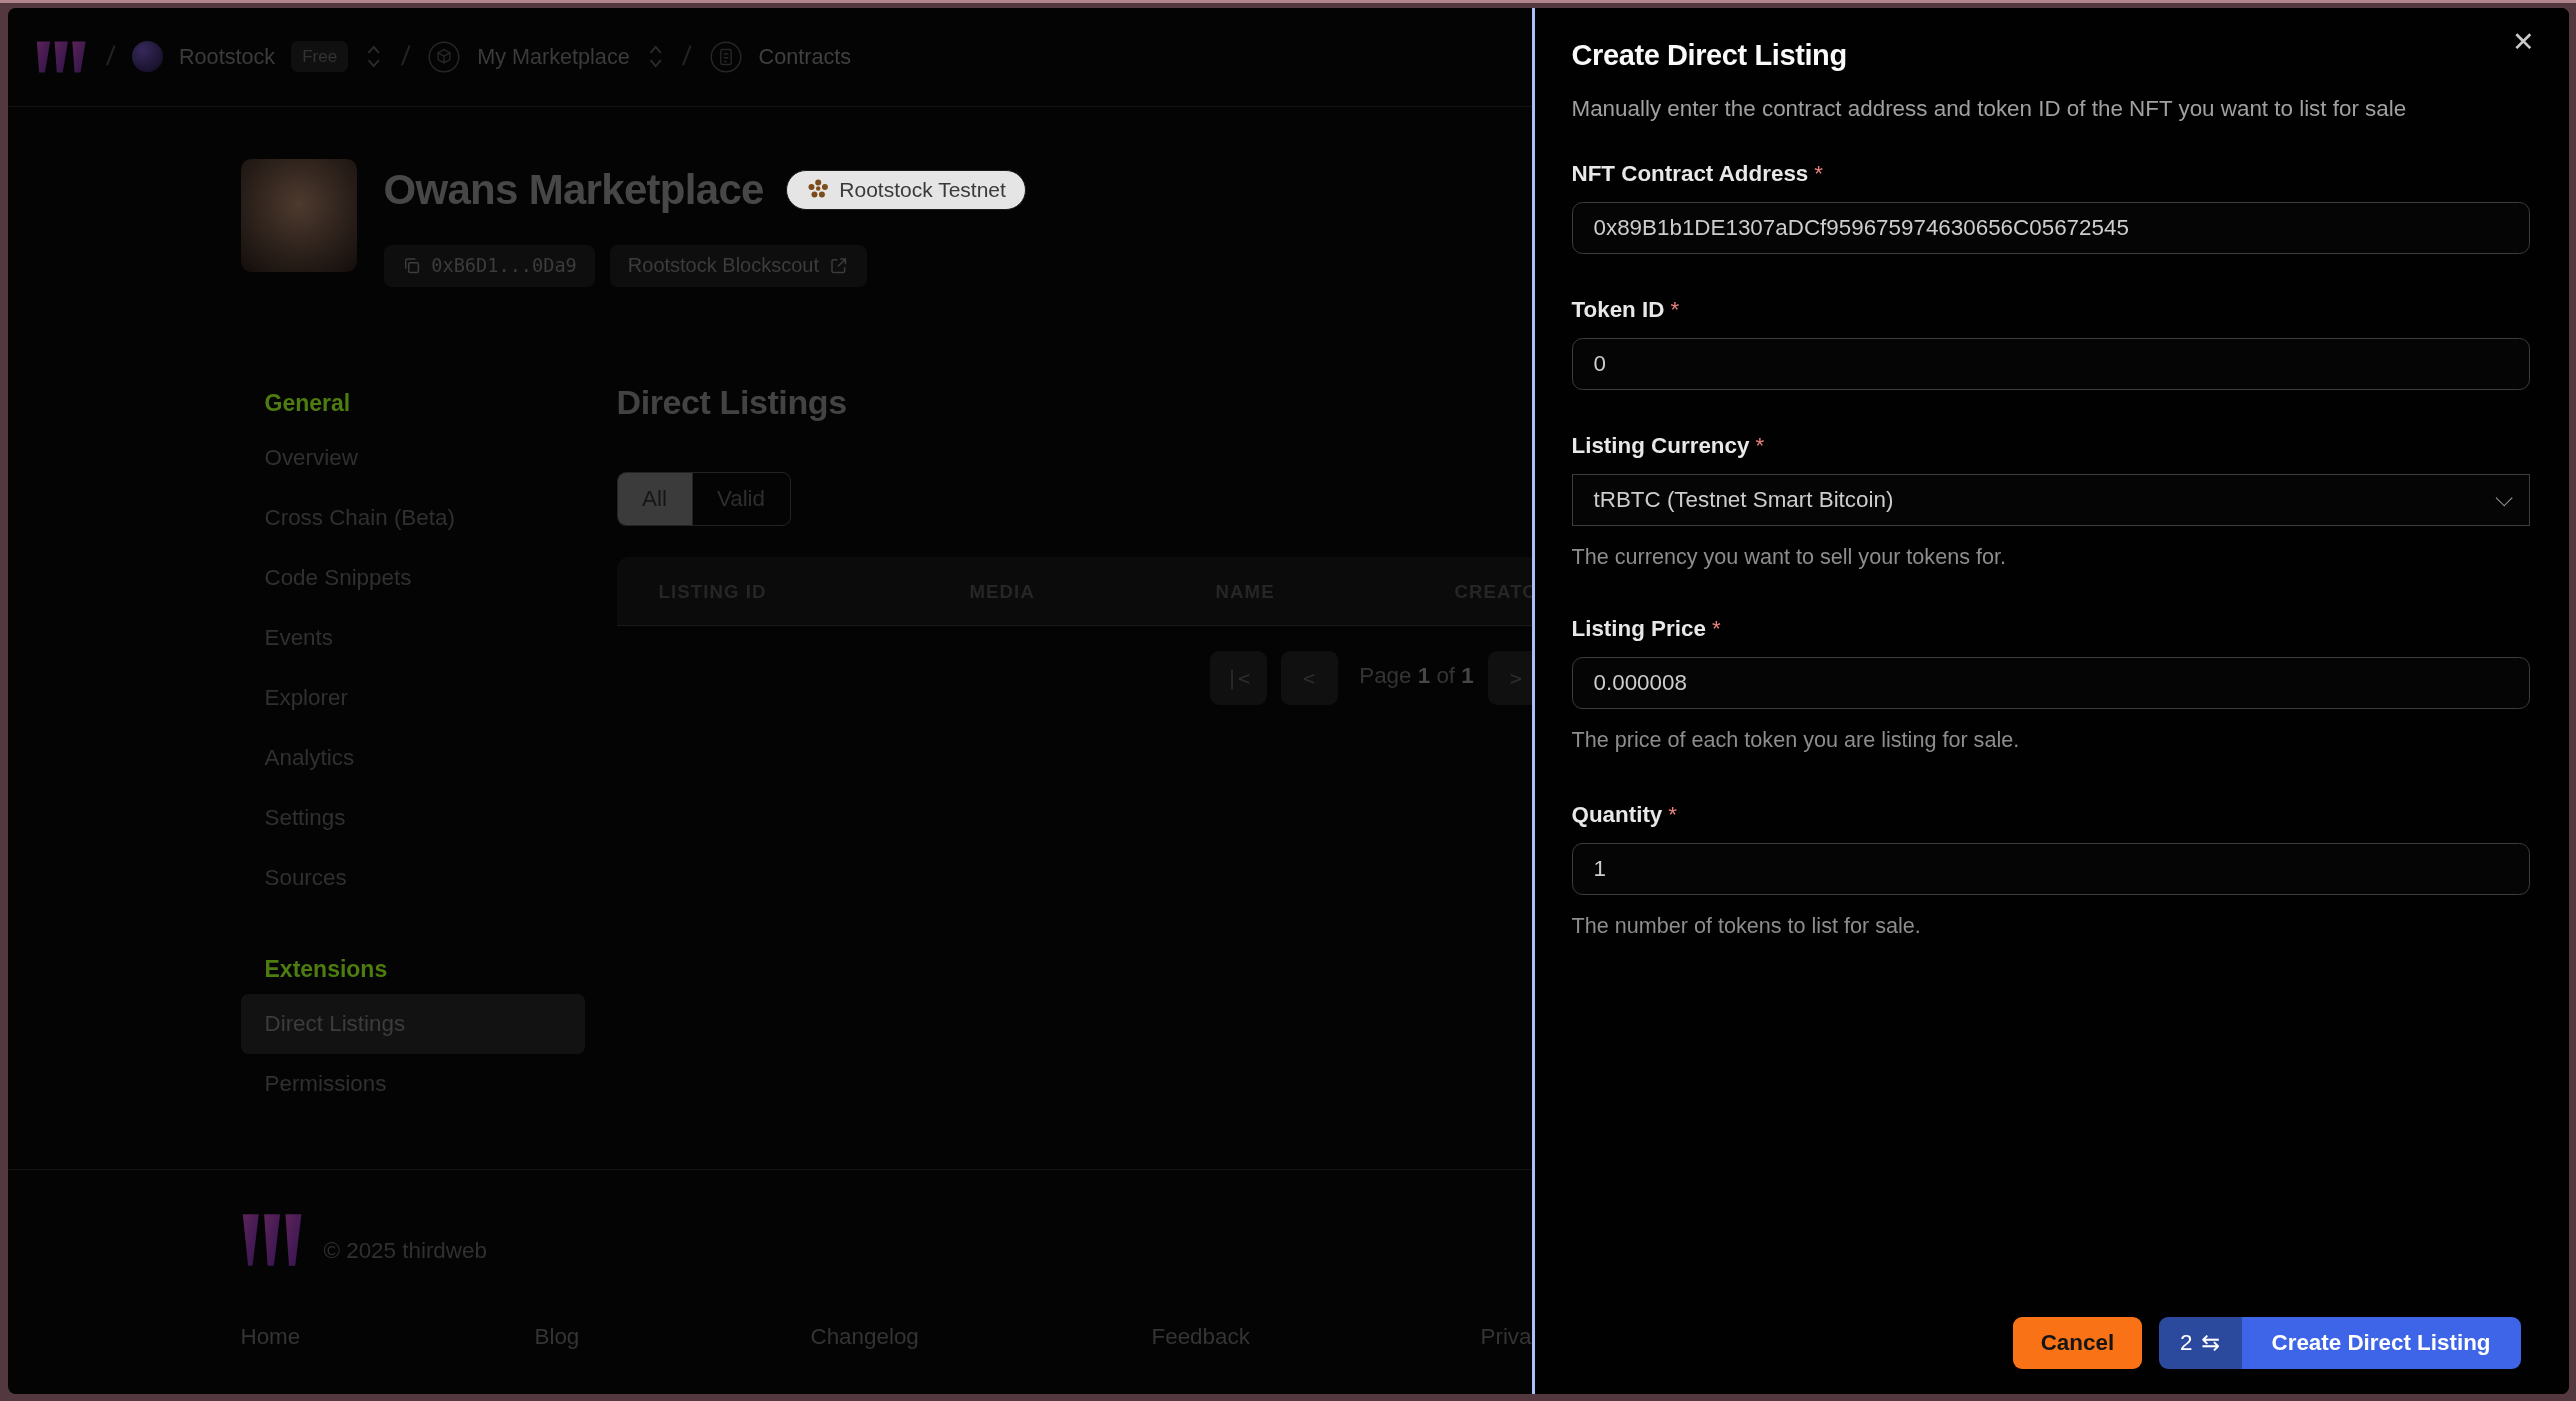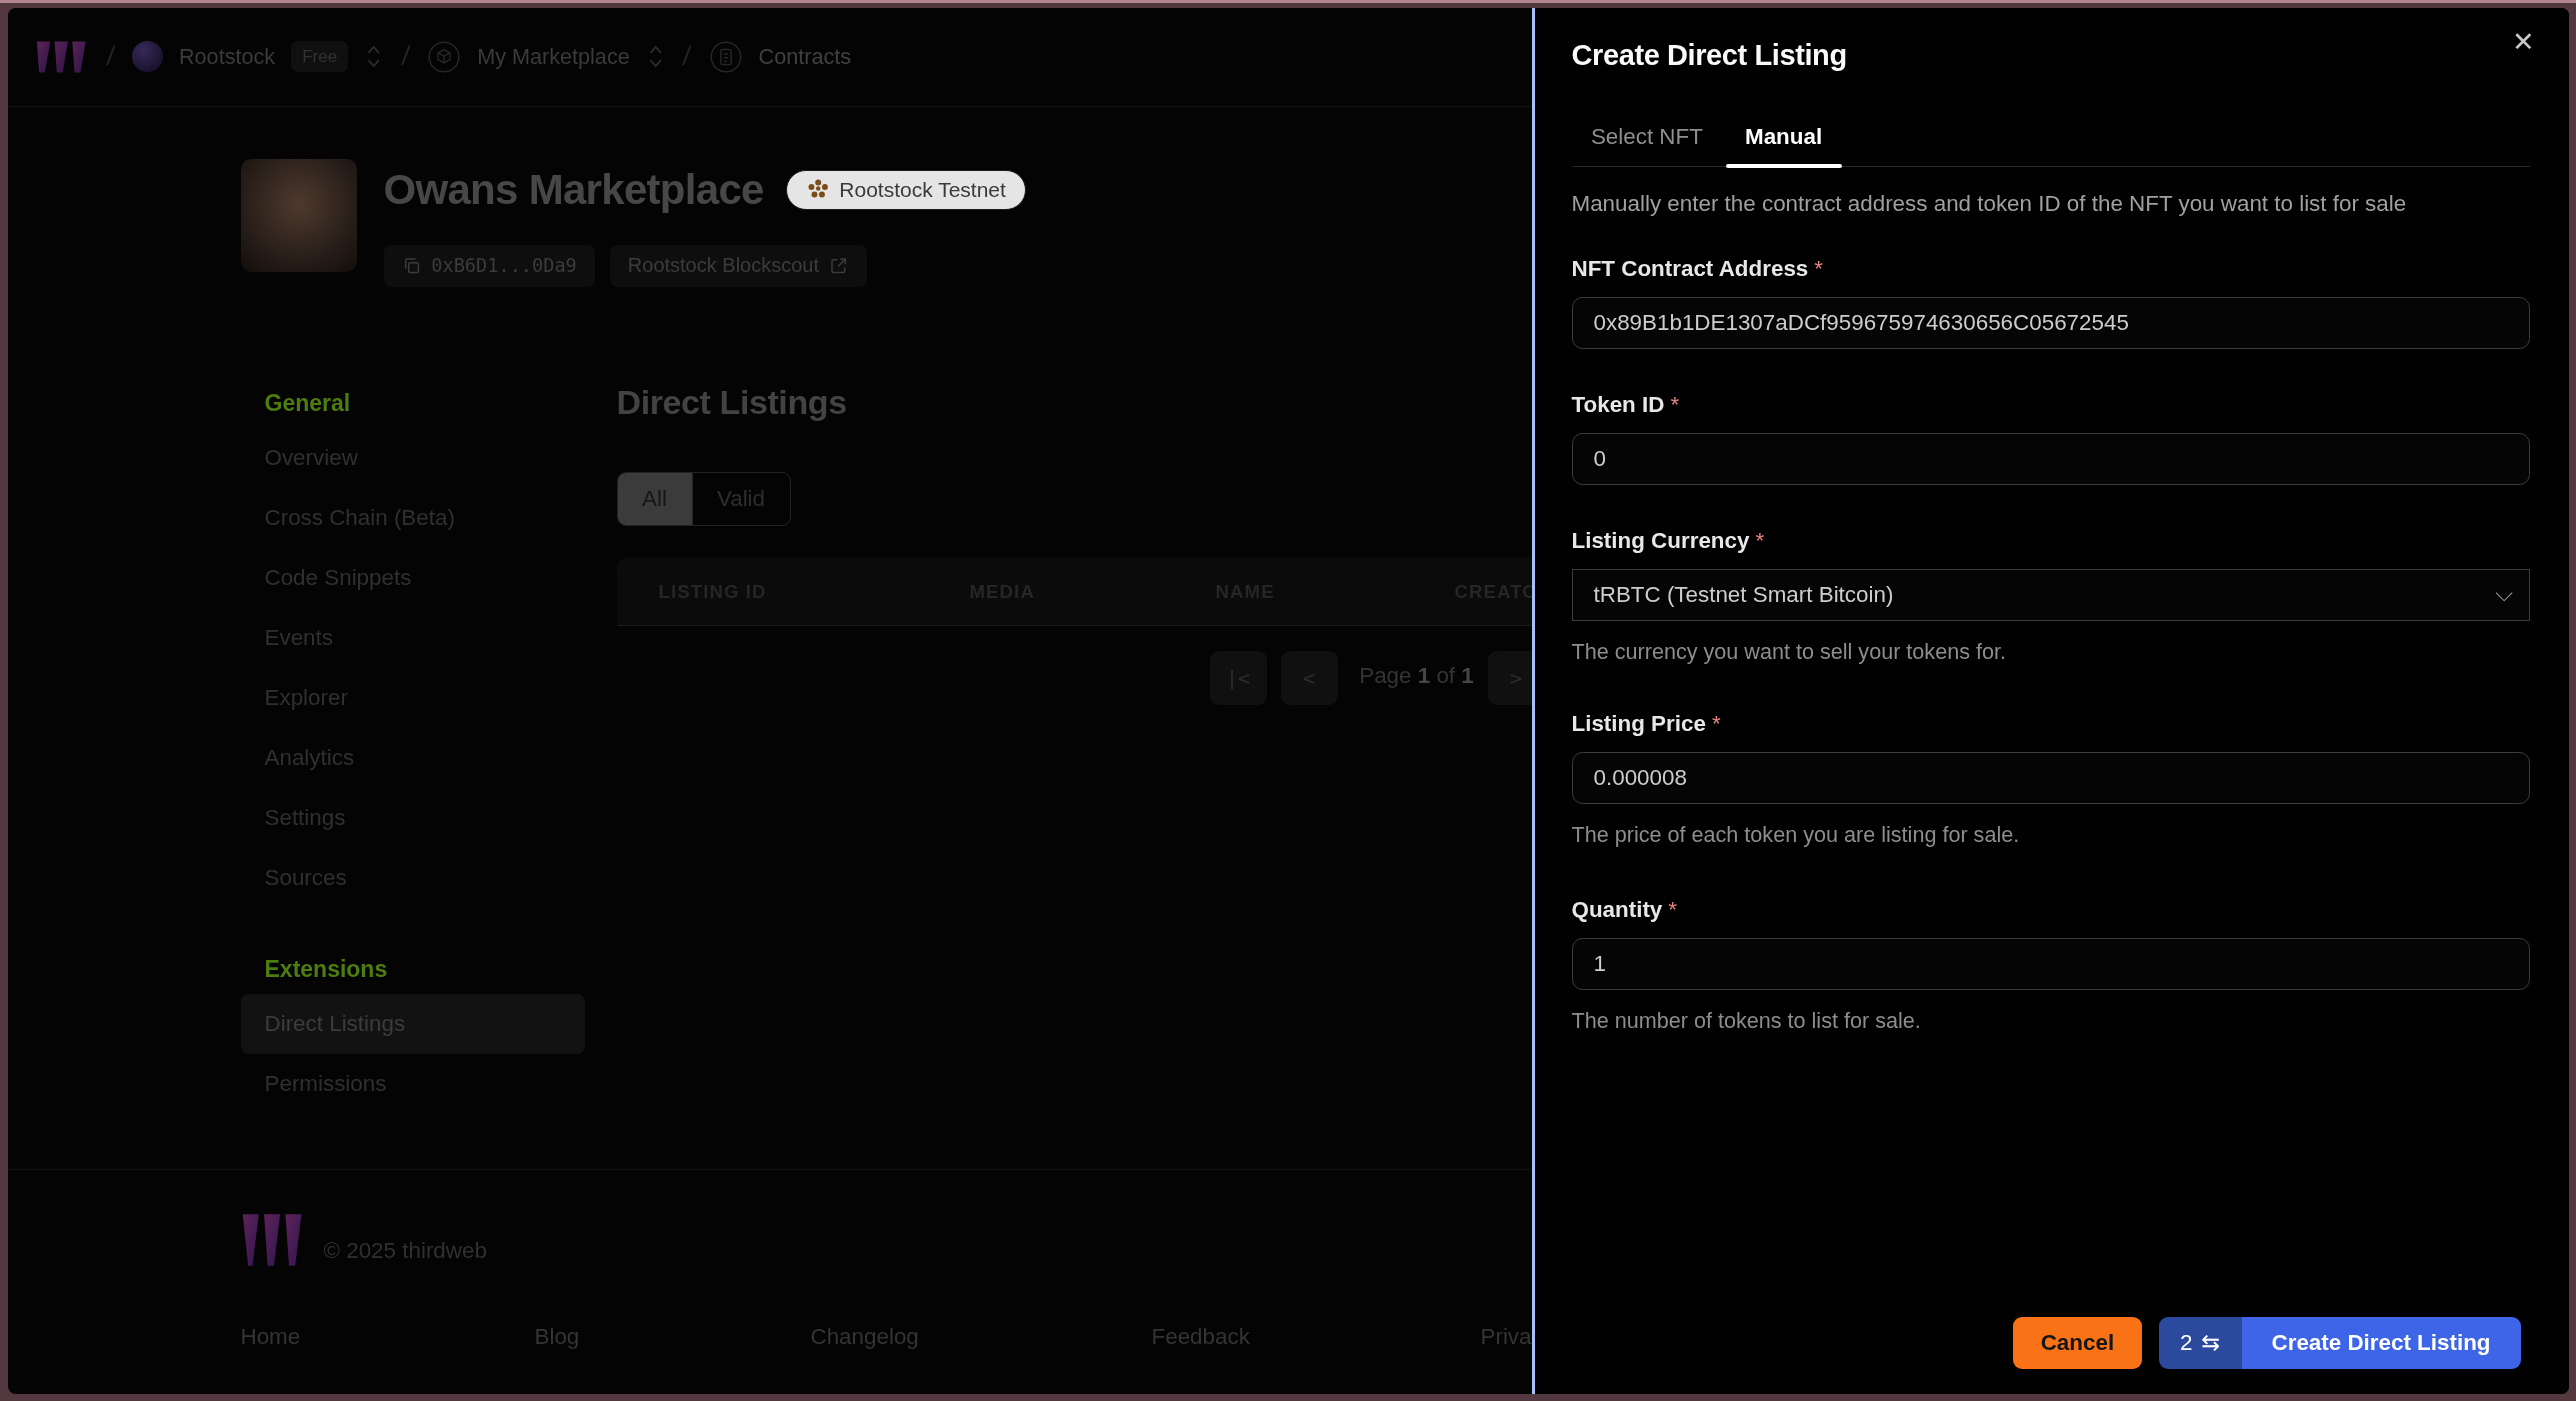--- a/index.html
+++ b/index.html
@@ -263,24 +263,20 @@
   <a class="pfooter-link" style="left:233px">Home</a>
   <a class="pfooter-link" style="left:527px">Blog</a>
   <a class="pfooter-link" style="left:803px">Changelog</a>
   <a class="pfooter-link" style="left:1144px">Feedback</a>
   <a class="pfooter-link" style="left:1473px">Privacy Policy</a>
 
   <aside class="drawer">
     <span class="drawer-close">✕</span>
     <h1 class="drawer-title">Create Direct Listing</h1>
 
-    <div class="tabbar">
-      <span class="tab">Select NFT</span>
-      <span class="tab active">Manual</span>
-    </div>
 
     <p class="drawer-desc">Manually enter the contract address and token ID of the NFT you want to list for sale</p>
 
     <div class="f-label">
       <span>NFT Contract Address</span><span class="req">*</span>
     </div>
     <input class="f-input" readonly="" value="0x89B1b1DE1307aDCf959675974630656C05672545" style="">
 
     <div class="f-label" style="margin-top:43px">
       <span>Token ID</span><span class="req">*</span>

